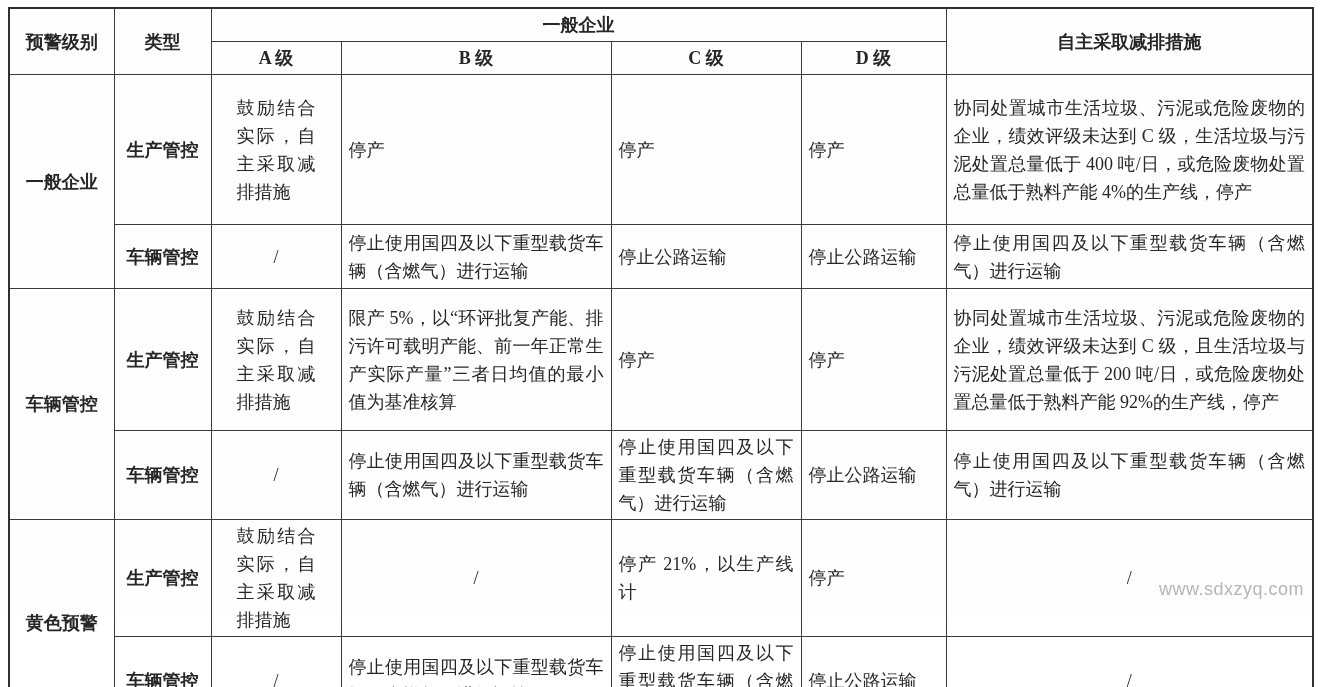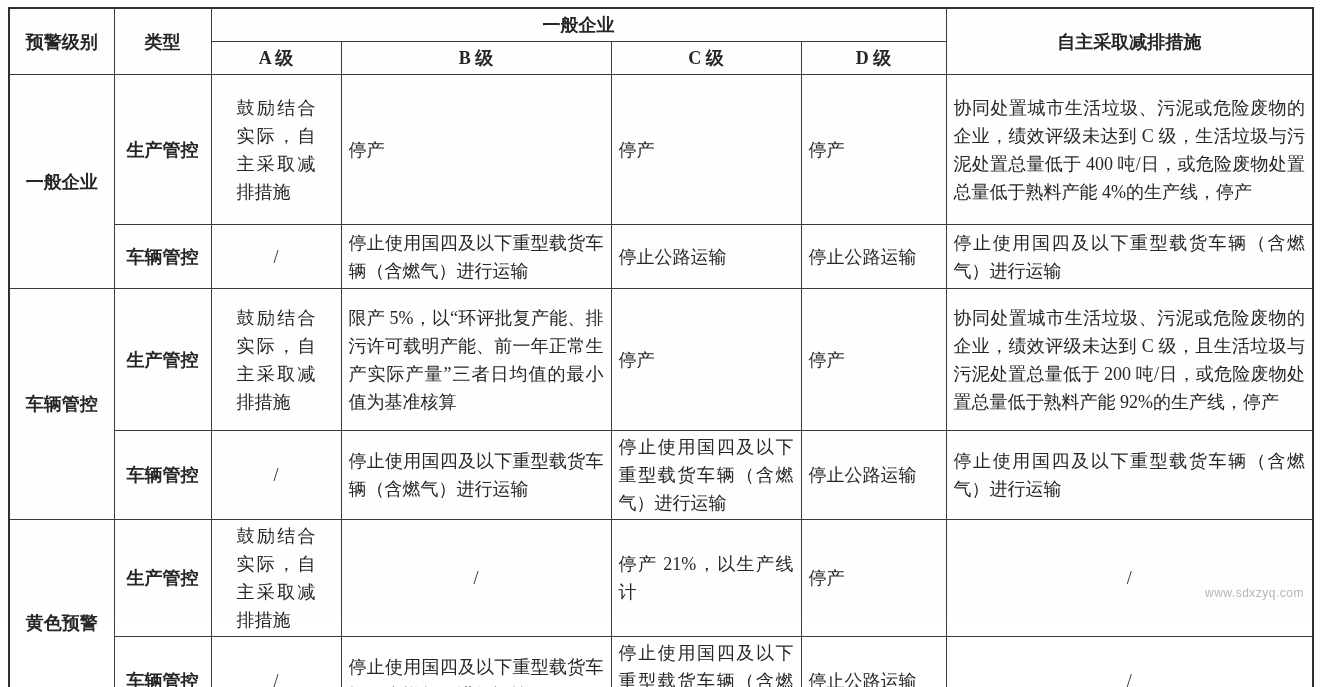--- a/index.html
+++ b/index.html
@@ -58,21 +58,21 @@
   tr.h-red-v  { height: 64px; }
   tr.h-org-p  { height: 142px; }
   tr.h-org-v  { height: 84px; }
   tr.h-yel-p  { height: 92px; }
   tr.h-yel-v  { height: 84px; }
   .watermark {
     position: absolute;
     right: 16px;
     bottom: 18px;
     font-family: "Liberation Sans", "DejaVu Sans", sans-serif;
-    font-size: 12px;
+    font-size: 18px;
     color: #b5b5b5;
     letter-spacing: 0.5px;
   }
 </style>
 </head>
 <body>
 
 <div class="page">
 
   <table class="warn-table">

